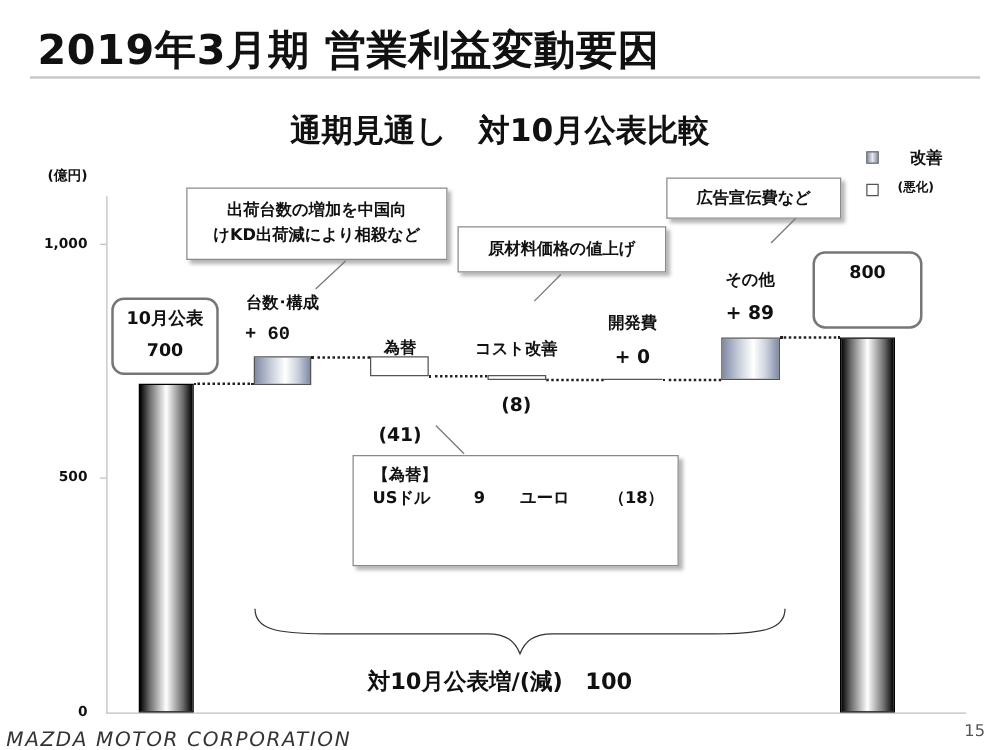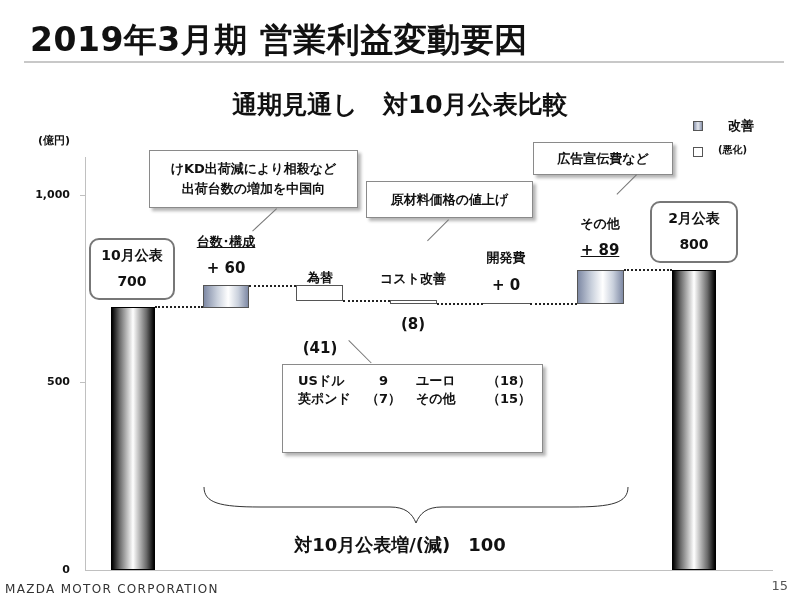--- a/index.html
+++ b/index.html
@@ -24,21 +24,21 @@
   .rbox { border:2px solid #777; border-radius:10px; background:#fff; box-sizing:border-box;
           text-align:center; font-weight:bold; font-size:14px; line-height:26px; padding-top:2px; }
   .callout { border:1px solid #8a8a8a; background:#fff; box-shadow:3px 3px 3px #b5b5b5;
              font-weight:bold; font-size:13px; text-align:center; box-sizing:border-box; }
   .lbl { font-weight:bold; font-size:13px; text-align:center; }
   .val { font-weight:bold; font-size:15px; text-align:center; }
   .leader { height:1px; background:#777; transform-origin:0 0; }
   .fx-table { font-size:13px; font-weight:bold; line-height:18px; }
   .fx-table td { padding:0; }
   .legend-sq { width:10px; height:10px; border:1px solid #555; box-sizing:border-box; }
-  .footer-co { left:5px; top:582px; font-size:12px; letter-spacing:1.3px; color:#333; font-family:"DejaVu Sans", sans-serif; }
+  .footer-co { left:5px; top:582px; font-size:16px; letter-spacing:1.3px; color:#333; font-family:"DejaVu Sans", sans-serif;font-style:italic; }
   .pageno { left:760px; top:578px; font-size:13px; color:#555; width:28px; text-align:right; }
   .summary { left:0; width:800px; text-align:center; top:533px; font-size:18px; font-weight:bold; }
 </style>
 </head>
 <body>
 
 <div class="abs title">2019年3月期 営業利益変動要因</div>
 <div class="abs title-rule"></div>
 <div class="abs subtitle">通期見通し　対10月公表比較</div>
 
@@ -57,77 +57,71 @@
 <div class="abs ticklbl" style="top:563px;">0</div>
 
 <div class="abs totbar" style="left:111px;top:307px;width:44px;height:263px;"></div>
 <div class="abs rbox" style="left:89px;top:238px;width:86px;height:62px;">
   <div>10月公表</div>
   <div>700</div>
 </div>
 <div class="abs dots" style="left:155px;top:306px;width:48px;"></div>
 
 <div class="abs upbar" style="left:203px;top:285px;width:46px;height:23px;"></div>
-<div class="abs lbl" style="left:176px;top:233px;width:100px;text-decoration:underline;">台数･構成</div>
-<div class="abs val" style="left:176px;top:259px;width:100px;">+ 60</div>
+<div class="abs lbl" style="left:176px;top:233px;width:100px;">台数･構成</div>
+<div class="abs val" style="left:164px;top:259px;width:100px;font-family:Liberation Mono, monospace;">+ 60</div>
 <div class="abs dots" style="left:249px;top:285px;width:47px;"></div>
 
 <div class="abs downbar" style="left:296px;top:285px;width:47px;height:16px;"></div>
 <div class="abs lbl" style="left:270px;top:258px;width:100px;margin-top:11px;">為替</div>
 <div class="abs val" style="left:270px;top:311px;width:100px;margin-top:28px;">(41)</div>
 <div class="abs dots" style="left:343px;top:300px;width:47px;"></div>
 
 <div class="abs downbar" style="left:390px;top:300px;width:47px;height:4px;"></div>
 <div class="abs lbl" style="left:363px;top:270px;width:100px;">コスト改善</div>
 <div class="abs val" style="left:363px;top:315px;width:100px;">(8)</div>
 <div class="abs dots" style="left:437px;top:303px;width:46px;"></div>
 
 <div class="abs zerobar" style="left:483px;top:303px;width:47px;"></div>
 <div class="abs lbl" style="left:456px;top:249px;width:100px;">開発費</div>
 <div class="abs val" style="left:456px;top:276px;width:100px;">+ 0</div>
 <div class="abs dots" style="left:530px;top:303px;width:47px;"></div>
 
 <div class="abs upbar" style="left:577px;top:270px;width:47px;height:34px;"></div>
 <div class="abs lbl" style="left:550px;top:215px;width:100px;">その他</div>
-<div class="abs val" style="left:550px;top:241px;width:100px;text-decoration:underline;">+ 89</div>
+<div class="abs val" style="left:550px;top:241px;width:100px;">+ 89</div>
 <div class="abs dots" style="left:624px;top:269px;width:48px;"></div>
 
 <div class="abs totbar" style="left:672px;top:270px;width:44px;height:300px;"></div>
 <div class="abs rbox" style="left:650px;top:201px;width:88px;height:62px;">
-  <div>2月公表</div>
   <div>800</div>
 </div>
 
 <div class="abs callout" style="left:149px;top:150px;width:209px;height:58px;padding-top:8px;line-height:20px;">
+  <div>出荷台数の増加を中国向</div>
   <div>けKD出荷減により相殺など</div>
-  <div>出荷台数の増加を中国向</div>
 </div>
 <div class="abs leader" style="left:277px;top:209px;width:33px;transform:rotate(137deg);"></div>
 
 <div class="abs callout" style="left:366px;top:181px;width:167px;height:37px;line-height:35px;">原材料価格の値上げ</div>
 <div class="abs leader" style="left:449px;top:220px;width:30px;transform:rotate(135deg);"></div>
 
 <div class="abs callout" style="left:533px;top:142px;width:140px;height:33px;line-height:31px;">広告宣伝費など</div>
 <div class="abs leader" style="left:637px;top:175px;width:28px;transform:rotate(135deg);"></div>
 
 <div class="abs leader" style="left:349px;top:340px;width:32px;transform:rotate(45deg);"></div>
 <div class="abs callout" style="left:282px;top:364px;width:261px;height:89px;text-align:left;padding:7px 0 0 15px;">
+  <div class="fx-table">【為替】</div>
   <table class="fx-table" cellspacing="0">
     <tbody>
         <tr>
       <td style="width:63px">USドル</td>
       <td style="width:45px;text-align:center">9</td>
       <td style="width:70px;padding-left:10px">ユーロ</td>
       <td style="width:45px;text-align:right">（18）</td>
-    </tr>
-    <tr>
-      <td>英ポンド</td>
-      <td style="text-align:center">（7）</td>
-      <td style="padding-left:10px">その他</td>
-      <td style="text-align:right">（15）</td>
     </tr>
   </tbody>
     </table>
 </div>
 
 <svg class="abs" style="left:200px;top:485px;" width="432" height="40">
   <path d="M4,2 C4,18 20,22 60,22 L190,22 C205,22 212,28 216,38 C220,28 227,22 242,22 L372,22 C412,22 428,18 428,2" fill="none" stroke="#333" stroke-width="1"></path>
 </svg>
 <div class="abs summary">対10月公表増/(減)　100</div>
 

